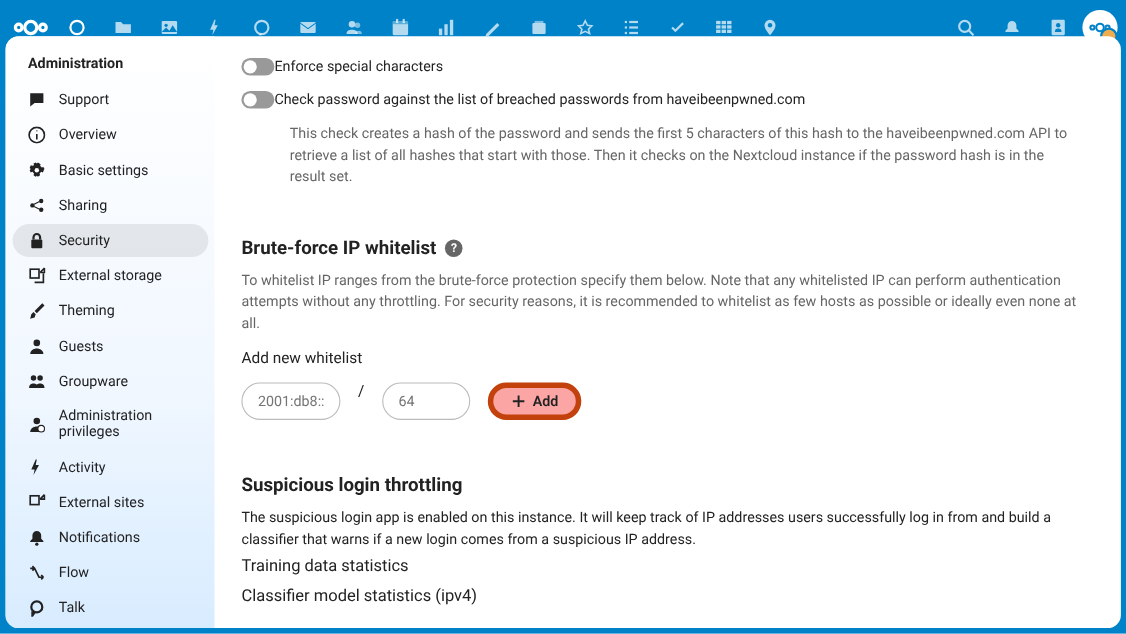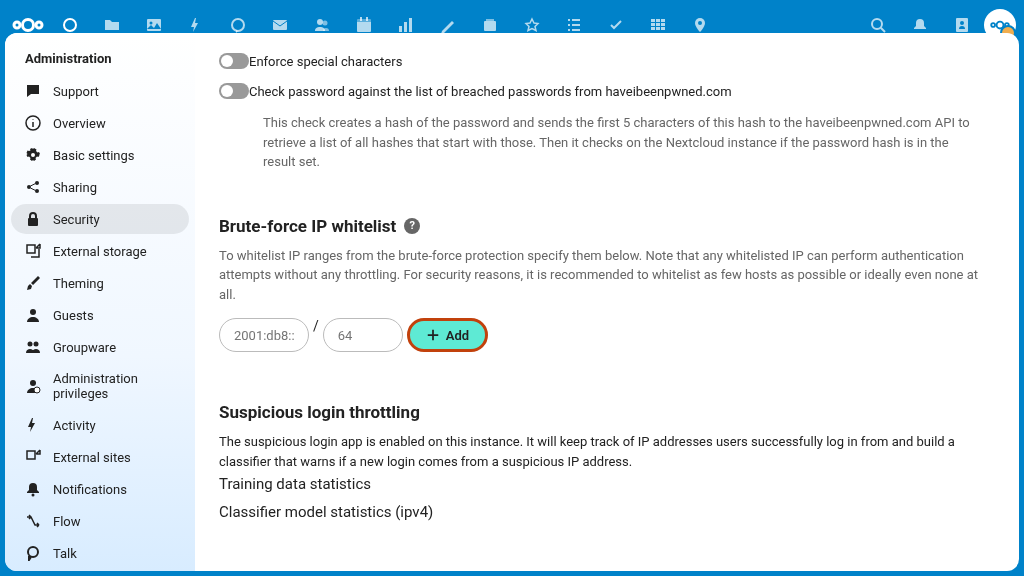--- a/index.html
+++ b/index.html
@@ -21,24 +21,24 @@
 .toggle-row{display:flex;align-items:center;margin-bottom:14px}
 .toggle{width:30px;height:16px;background:#999;border-radius:10px;position:relative;cursor:pointer;flex-shrink:0}
 .toggle::after{content:"";position:absolute;left:2px;top:2px;width:12px;height:12px;background:#fff;border-radius:50%}
 .toggle-label{font-size:13px;color:#222}
 .description{font-size:13px;color:#666;margin-left:44px;margin-bottom:24px;line-height:1.5;padding-right:10px}
 .section{margin-top:20px;padding-top:20px}
 .section-title{font-size:17px;font-weight:700;color:#222;margin-bottom:10px;display:flex;align-items:center;gap:8px}
 .help-icon{width:16px;height:16px;background:#666;border-radius:50%;color:#fff;display:flex;align-items:center;justify-content:center;font-size:11px;font-weight:700}
 .section-desc{font-size:13px;color:#666;line-height:1.5;margin-bottom:14px}
 .subheading{font-size:14px;color:#222;margin-bottom:14px}
-.ip-row{display:flex;align-items:flex-start;gap:4px;margin-bottom:30px}
+.ip-row{display:flex;align-items:flex-start;gap:16px;margin-bottom:30px}
 .ip-input{height:34px;border:1px solid #bbb;border-radius:18px;padding:0 14px;font-size:13px;color:#888;outline:none}
 .slash{color:#222;font-size:14px}
-.add-btn{height:34px;padding:0 16px;border:3px solid #c2410c;border-radius:18px;background:#5eead4;display:flex;align-items:center;gap:6px;cursor:pointer;font-size:13px;font-weight:600;color:#222}
+.add-btn{height:34px;padding:0 16px;border:5px solid #c2410c;border-radius:18px;background:#fca5a5;display:flex;align-items:center;gap:6px;cursor:pointer;font-size:13px;font-weight:600;color:#222}
 .body-text{font-size:13px;color:#222;line-height:1.5;margin-bottom:4px}
 .sub-title{font-size:15px;color:#222;margin-bottom:10px;margin-top:4px}
 svg{display:block}
 </style>
 </head>
 <body>
 
 <div class="topbar">
   <div class="topbar-left">
     <div class="logo">
@@ -337,20 +337,21 @@
       <span class="toggle-label">Check password against the list of breached passwords from haveibeenpwned.com</span>
     </div>
     <div class="description">This check creates a hash of the password and sends the first 5 characters of this hash to the haveibeenpwned.com API to retrieve a list of all hashes that start with those. Then it checks on the Nextcloud instance if the password hash is in the result set.</div>
 
     <div class="section">
       <div class="section-title">
         <span>Brute-force IP whitelist</span>
         <span class="help-icon">?</span>
       </div>
       <div class="section-desc">To whitelist IP ranges from the brute-force protection specify them below. Note that any whitelisted IP can perform authentication attempts without any throttling. For security reasons, it is recommended to whitelist as few hosts as possible or ideally even none at all.</div>
+      <div class="subheading">Add new whitelist</div>
       <div class="ip-row">
         <input class="ip-input" style="width: 90px;" placeholder="2001:db8::">
         <span class="slash">/</span>
         <input class="ip-input" style="width: 80px;" placeholder="64">
         <button class="add-btn">
           <span>
               <svg width="14" height="14" viewBox="0 0 16 16" fill="none" stroke="currentColor" stroke-width="2">
                 <path d="M8 2v12M2 8h12"></path>
               </svg>
             </span>

